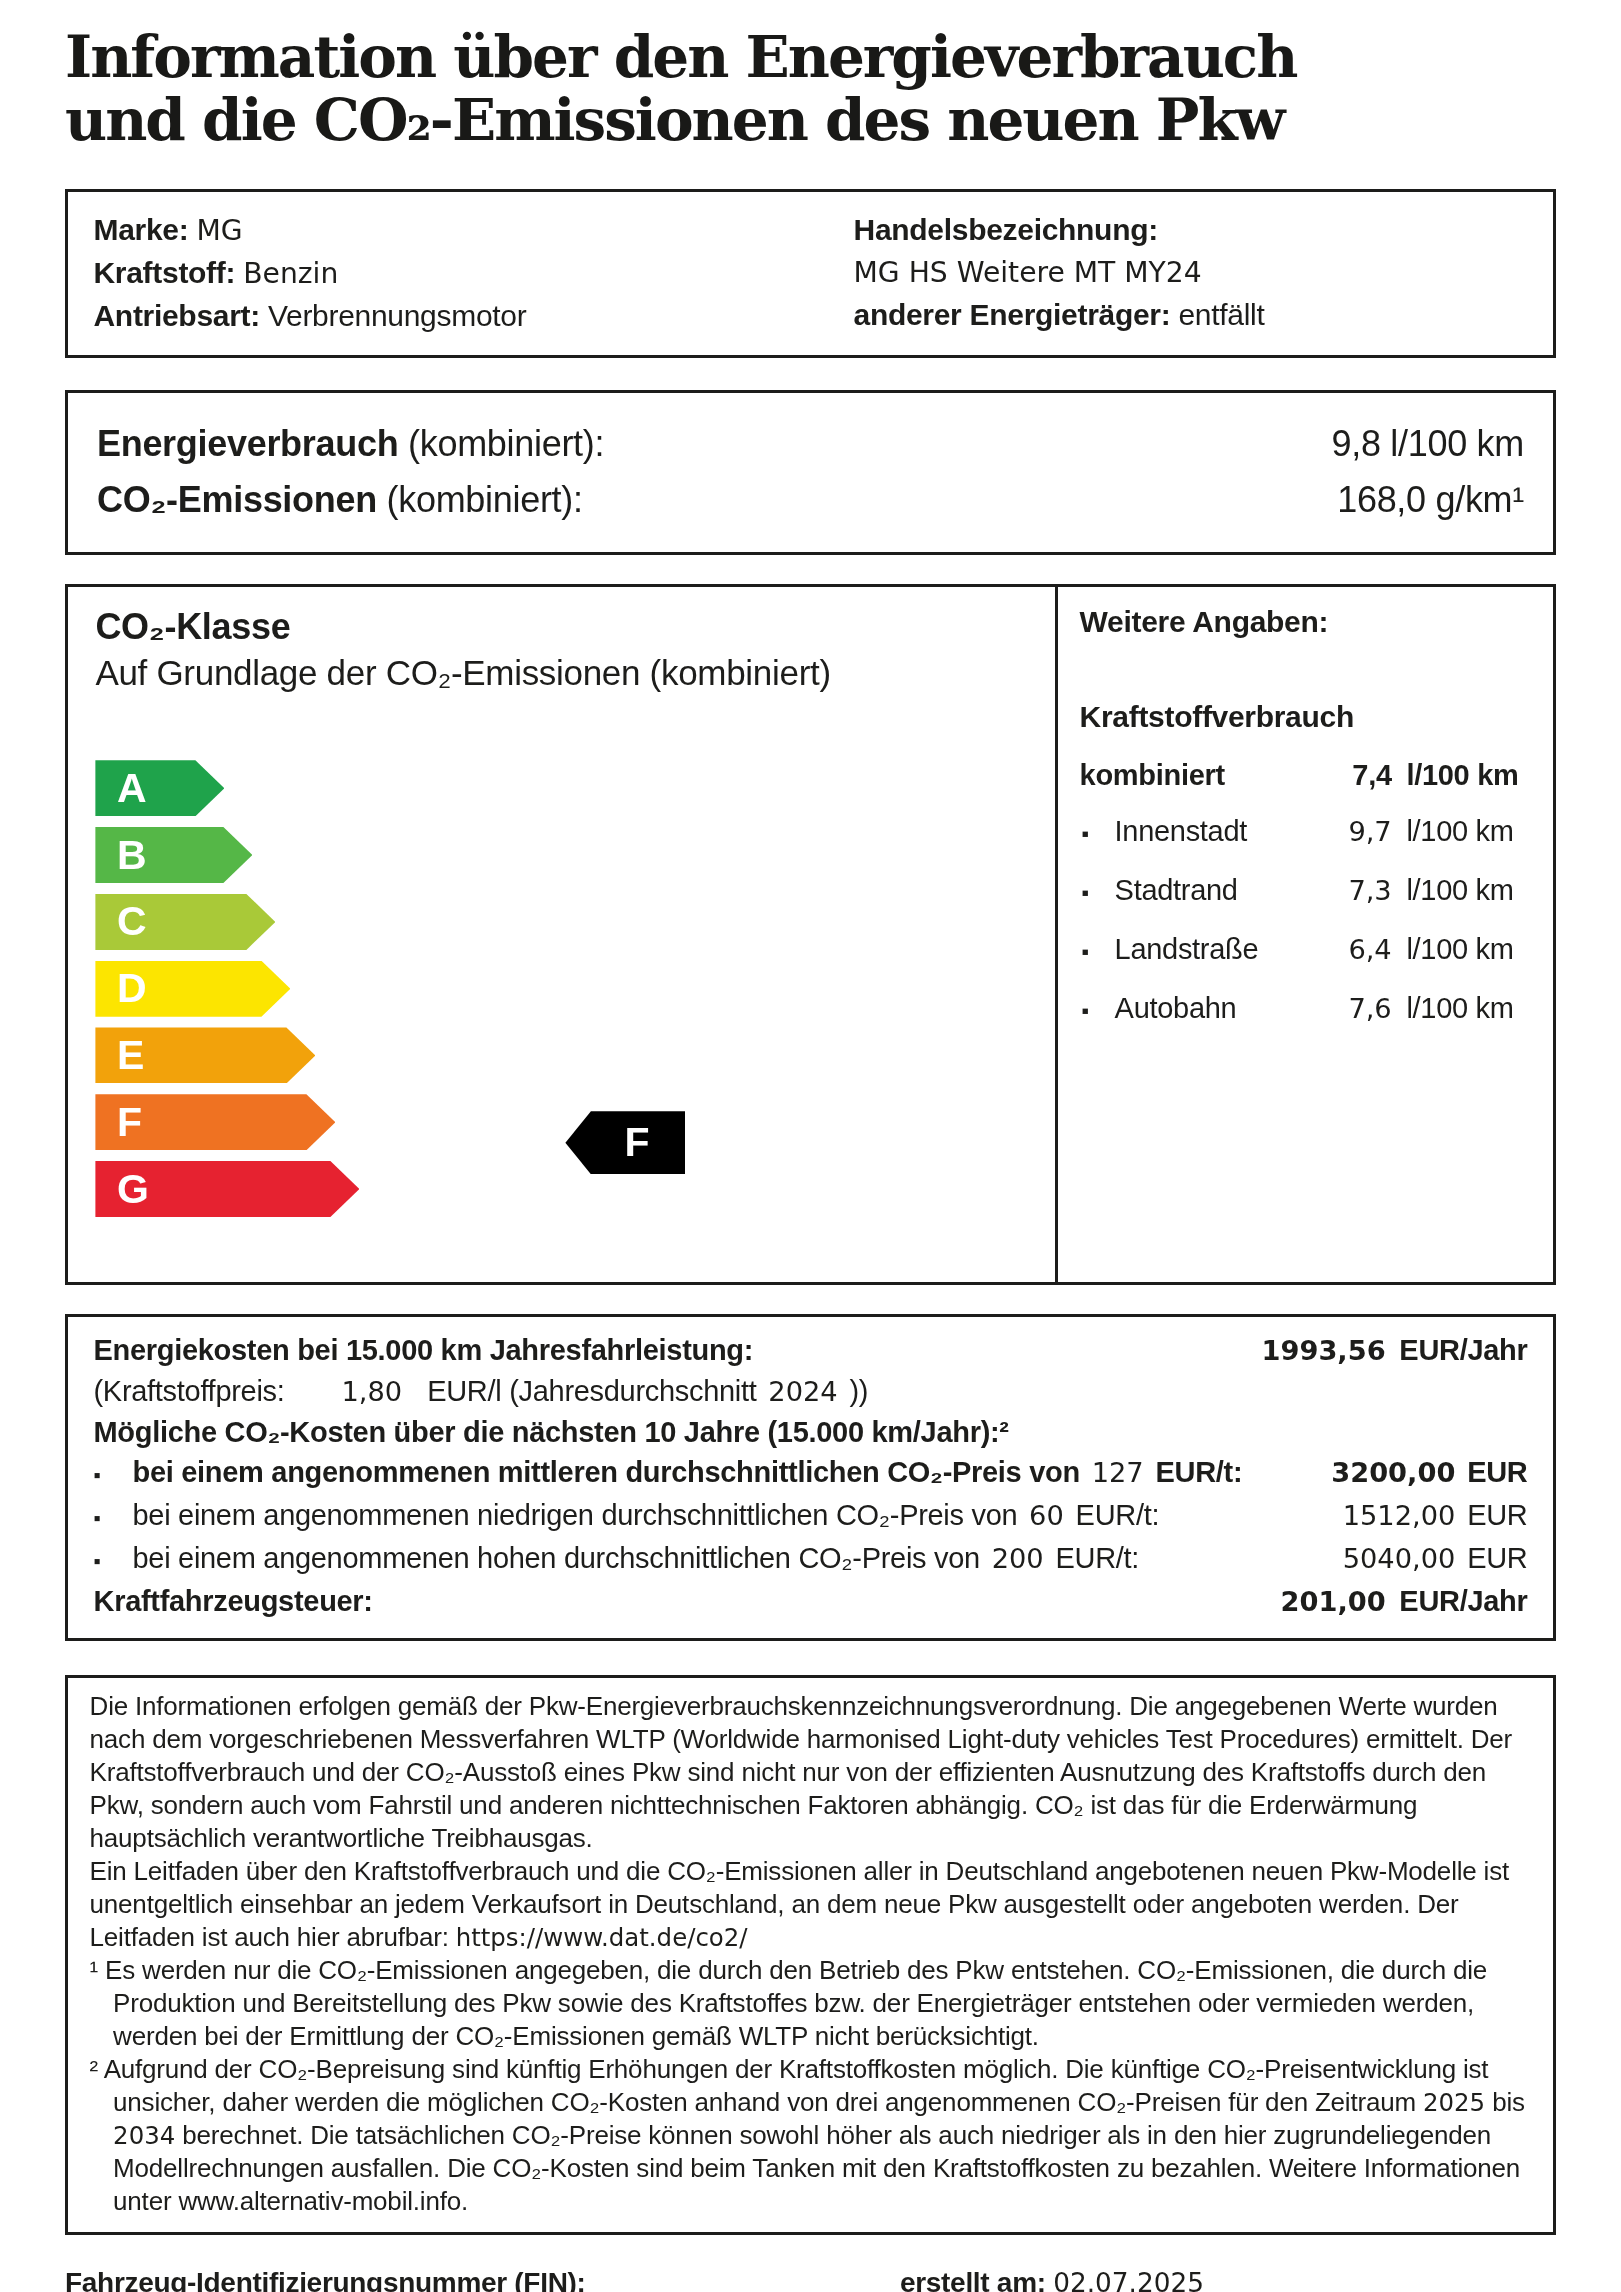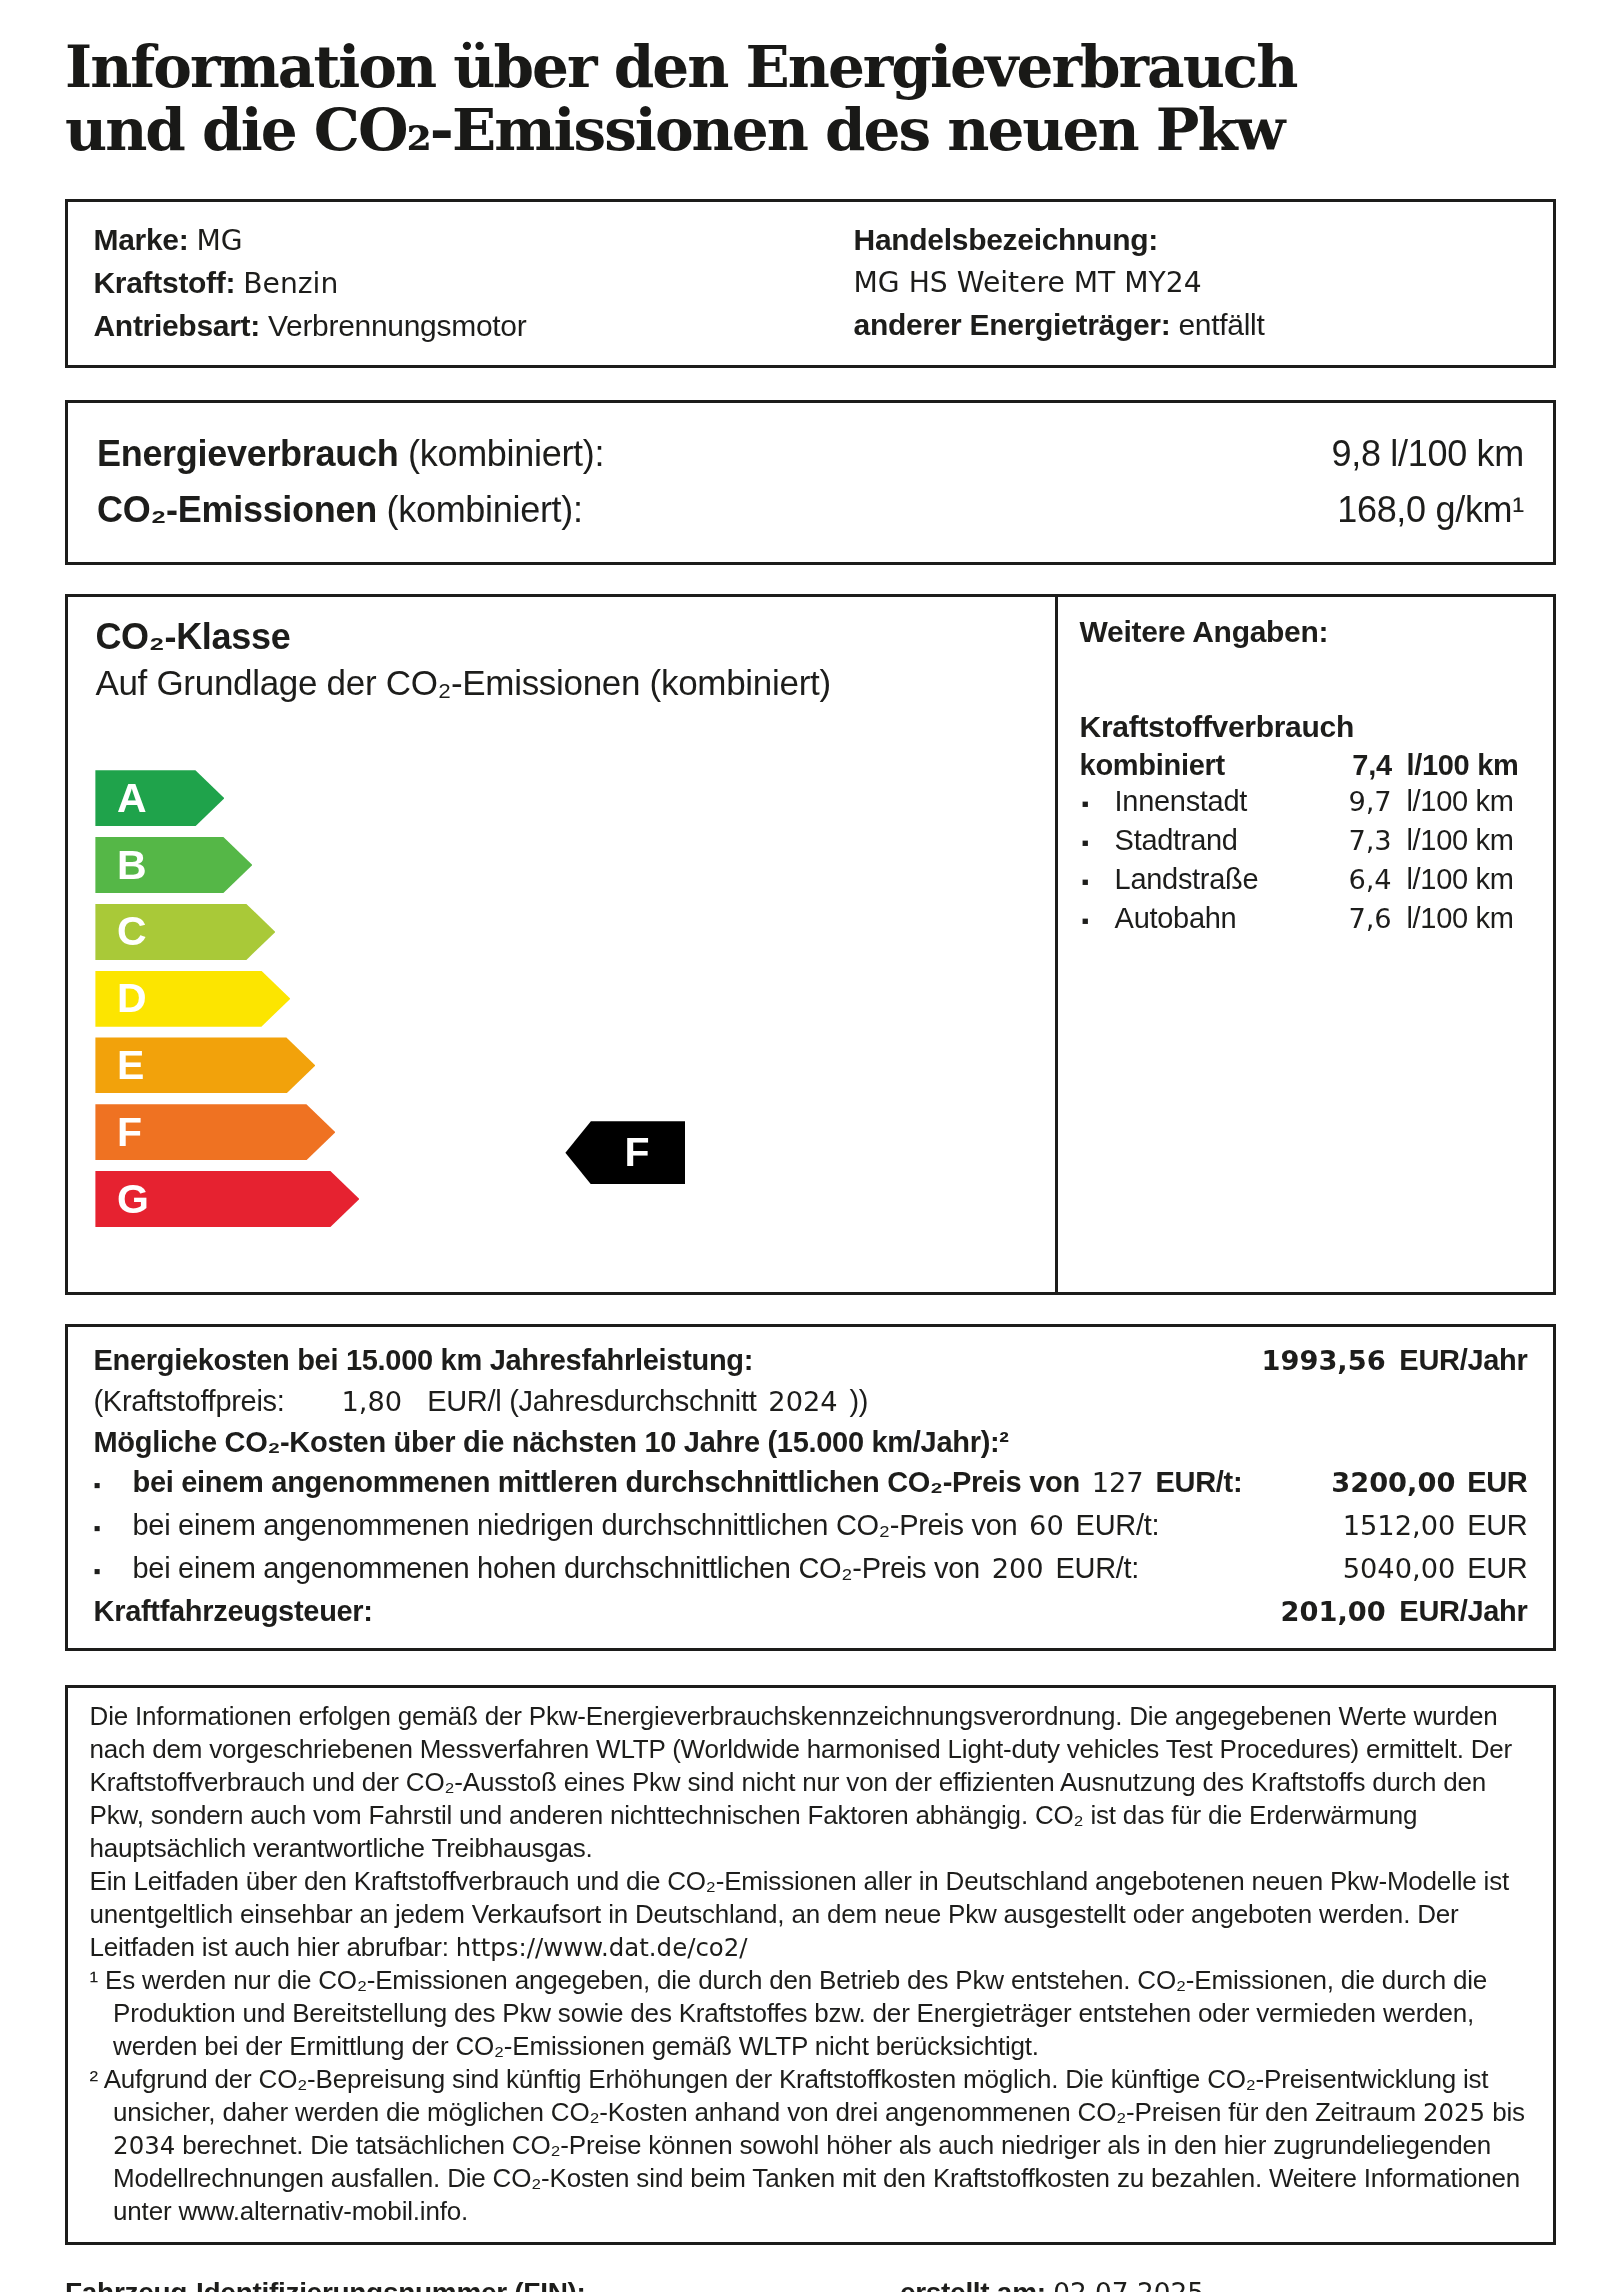--- a/index.html
+++ b/index.html
@@ -7,21 +7,21 @@
     width:1621px;height:2293px;background:#ffffff;color:#1d1d1b;
     font-family:"Liberation Sans","DejaVu Sans",sans-serif;
     letter-spacing:-0.3px;
     -webkit-font-smoothing:antialiased;
   }
   .page{padding:25.5px 65px 0 65px;box-sizing:border-box;}
   
   .title{
     font-family:"DejaVu Serif","Liberation Serif",serif;
     font-weight:bold;font-size:58px;line-height:63px;letter-spacing:-2px;
-    margin:10px 0 37px 0;color:#191917;
+    margin:0 0 37px 0;color:#191917;
   }
   
   .box{border:3.9px solid #1d1d1b;box-sizing:border-box;background:#fff;}
   
   .vehicle{display:flex;padding:17.6px 25.5px;margin-bottom:32px;font-size:30px;line-height:42px;}
   .vehicle .col-l{flex:1;}
   .vehicle .col-r{width:47%;}
   .lbl{font-weight:700;}
   .filled{font-family:"DejaVu Sans",sans-serif;font-size:0.94em;letter-spacing:0;font-weight:400;}
   
@@ -46,21 +46,21 @@
     color:#fff;display:flex;align-items:center;justify-content:center;
     padding-left:23.5px;box-sizing:border-box;font-size:41px;font-weight:700;letter-spacing:0;
   }
   .co2right{width:498px;border-left:3.9px solid #1d1d1b;padding:15.7px 21.6px;box-sizing:border-box;}
   .wa-title{font-size:30px;font-weight:700;line-height:40px;margin-bottom:55px;}
   .wa-head{font-size:30px;font-weight:700;line-height:40px;}
   .wa-row{display:flex;font-size:29px;line-height:36px;align-items:baseline;}
   .wa-row .wa-bullet{width:33px;padding-left:2px;font-size:21.6px;}
   .wa-row .wa-label{flex:1;}
   .wa-row .wa-val{width:65px;text-align:right;}
-  .wa-row .wa-unit{width:125px;margin-left:14.7px;}
+  .wa-row .wa-unit{width:125px;margin-left:14.7px;margin-top:20px;}
   .wa-bold{font-weight:700;}
   
   .costs{padding:13.7px 25.5px 15.7px 25.5px;margin-bottom:34px;font-size:29px;line-height:40px;}
   .k-row{display:flex;align-items:baseline;}
   .k-spacer{flex:1;}
   .k-bullet{width:39px;font-size:20.6px;}
   .bold{font-weight:700;}
   .mid{font-weight:400;}
   .gap-l{margin-left:57px;}
   .gap-s{margin-left:11.8px;margin-right:11.8px;}

